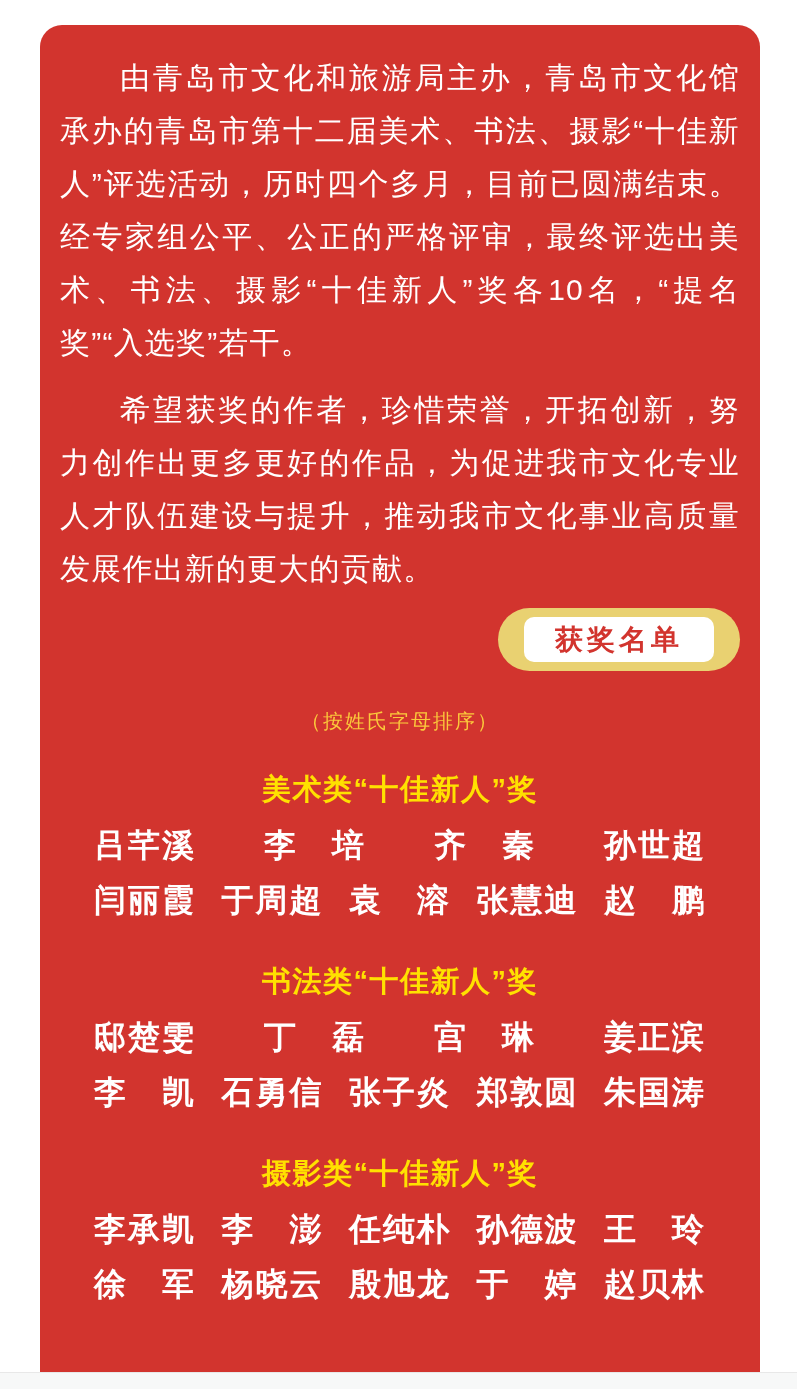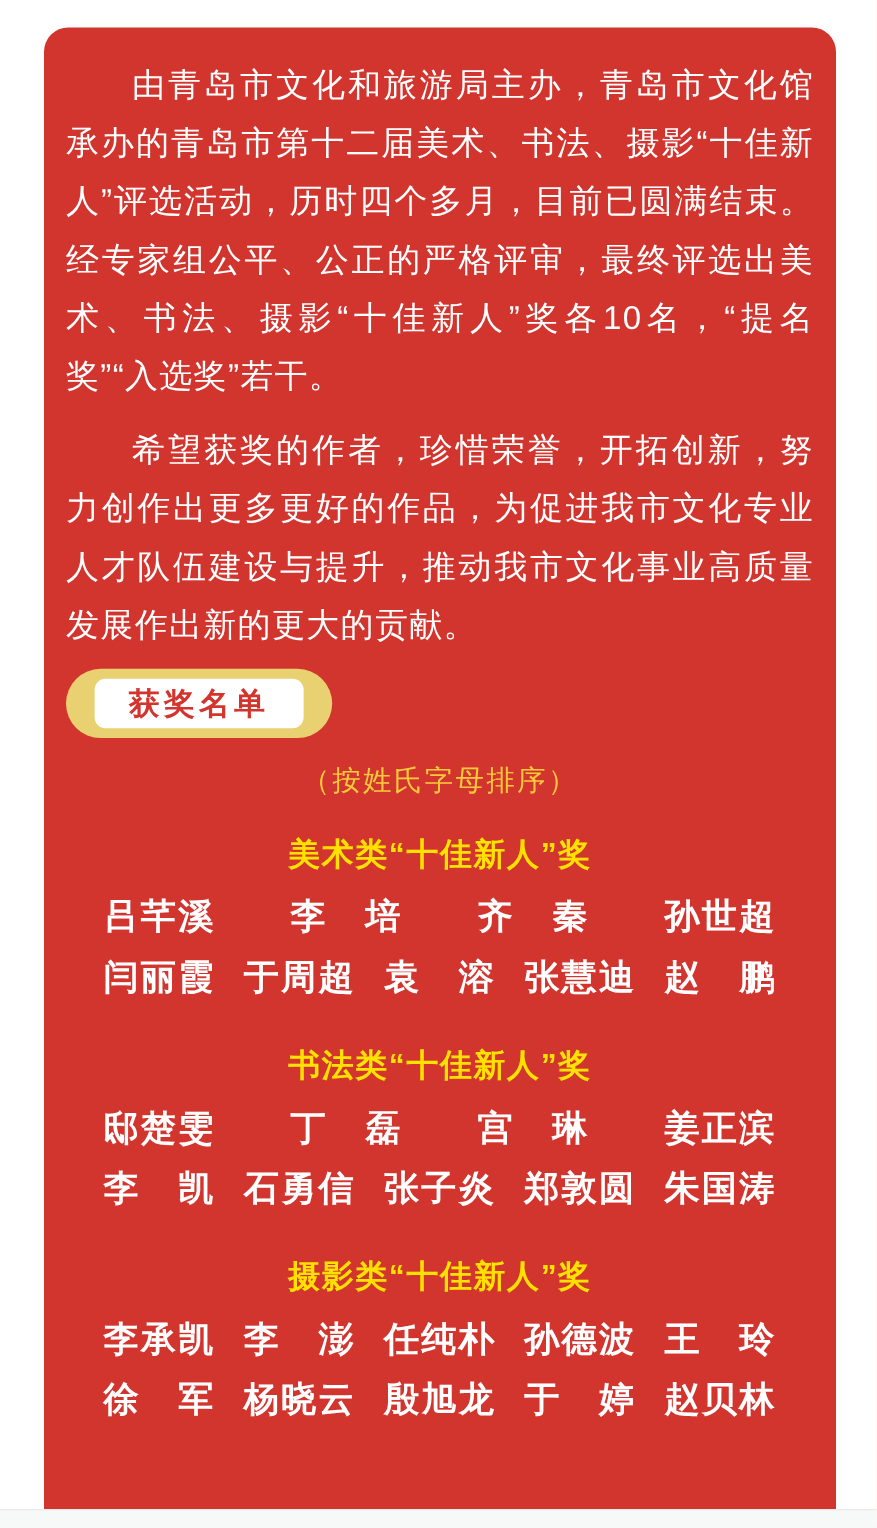--- a/index.html
+++ b/index.html
@@ -34,21 +34,21 @@
     letter-spacing: 1.2px;
     text-align: justify;
     text-indent: 2em;
     font-weight: 500;
   }
   .para + .para { margin-top: 14px; }
 
   .badge-wrap {
     margin-top: 13px;
     display: flex;
-    justify-content: flex-start;
+    justify-content: flex-end;
   }
   .badge-pill {
     background: #e9d171;
     border-radius: 32px;
     height: 63px;
     padding: 9px 26px;
     display: flex;
     align-items: center;
   }
   .badge-inner {
@@ -62,24 +62,24 @@
     padding: 0 18px;
   }
   .badge-label {
     color: #d2342e;
     font-size: 28px;
     font-weight: bold;
     letter-spacing: 4px;
   }
 
   .sort-note {
-    margin-top: 23px;
+    margin-top: 35px;
     text-align: center;
     color: #fbc93b;
-    font-size: 26px;
+    font-size: 20px;
     letter-spacing: 2px;
     line-height: 30px;
     font-weight: 500;
   }
 
   .category { margin-top: 36px; }
   .category:first-of-type { margin-top: 77px; }
 
   .cat-title {
     text-align: center;

